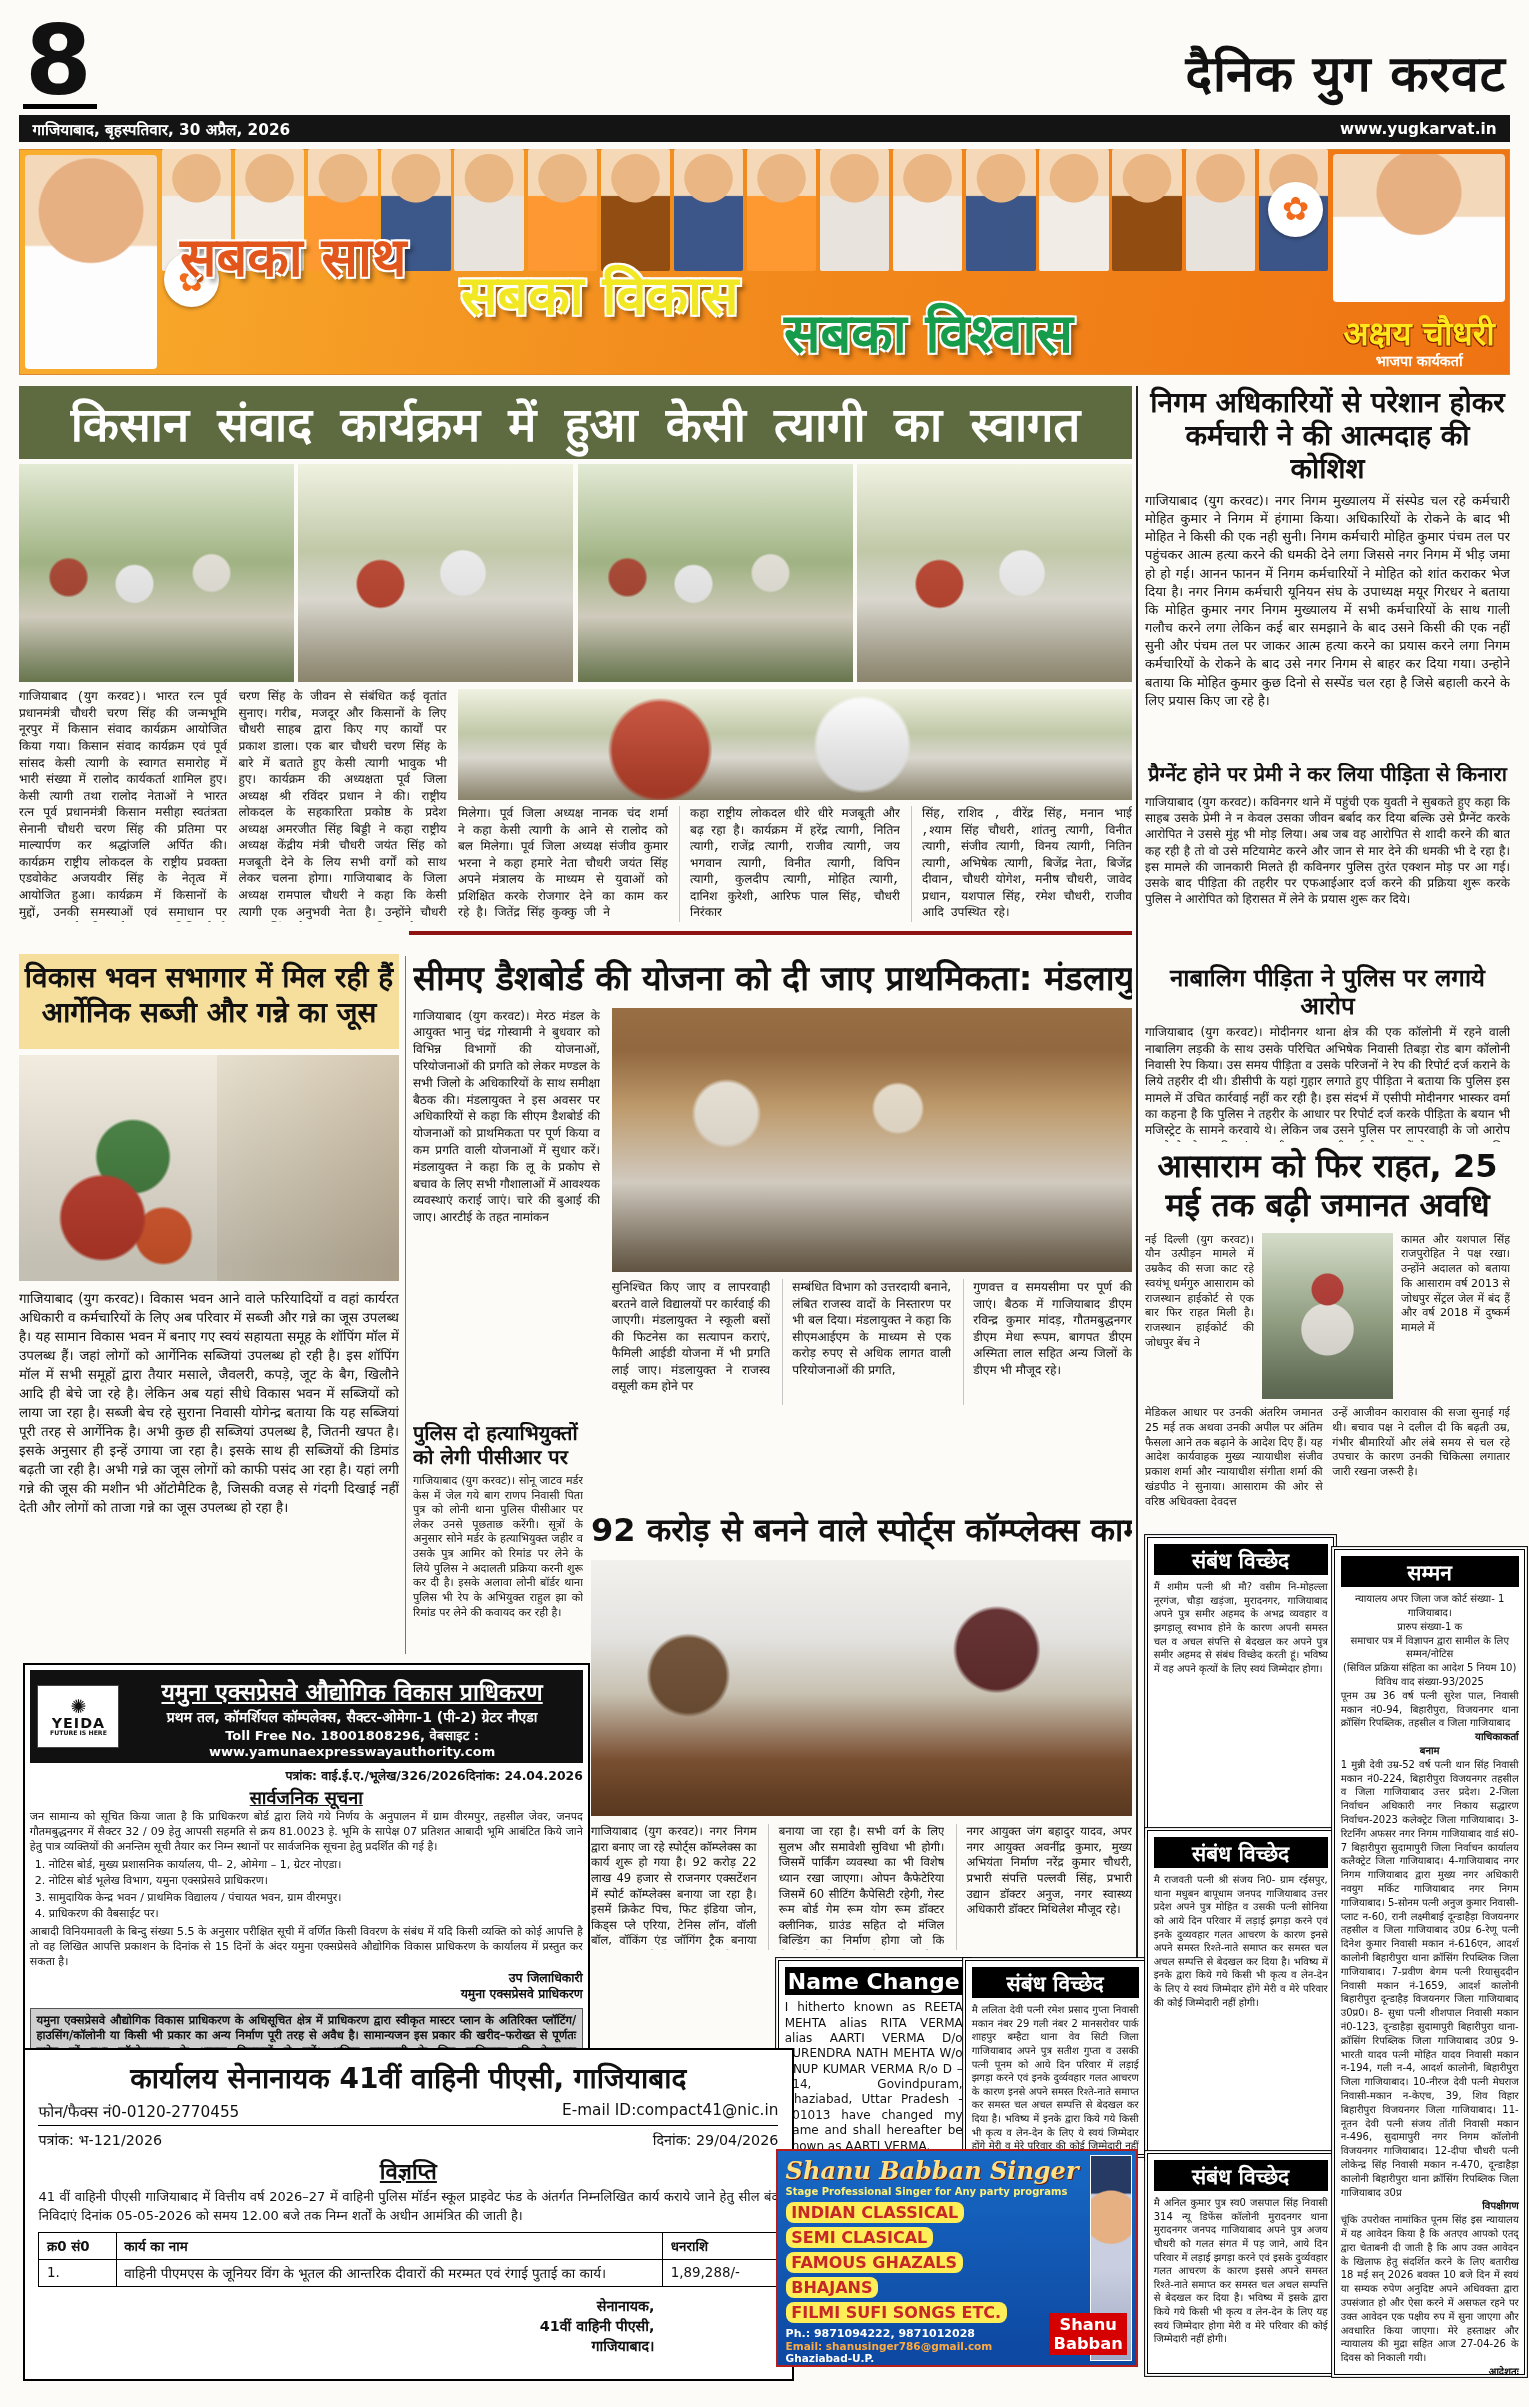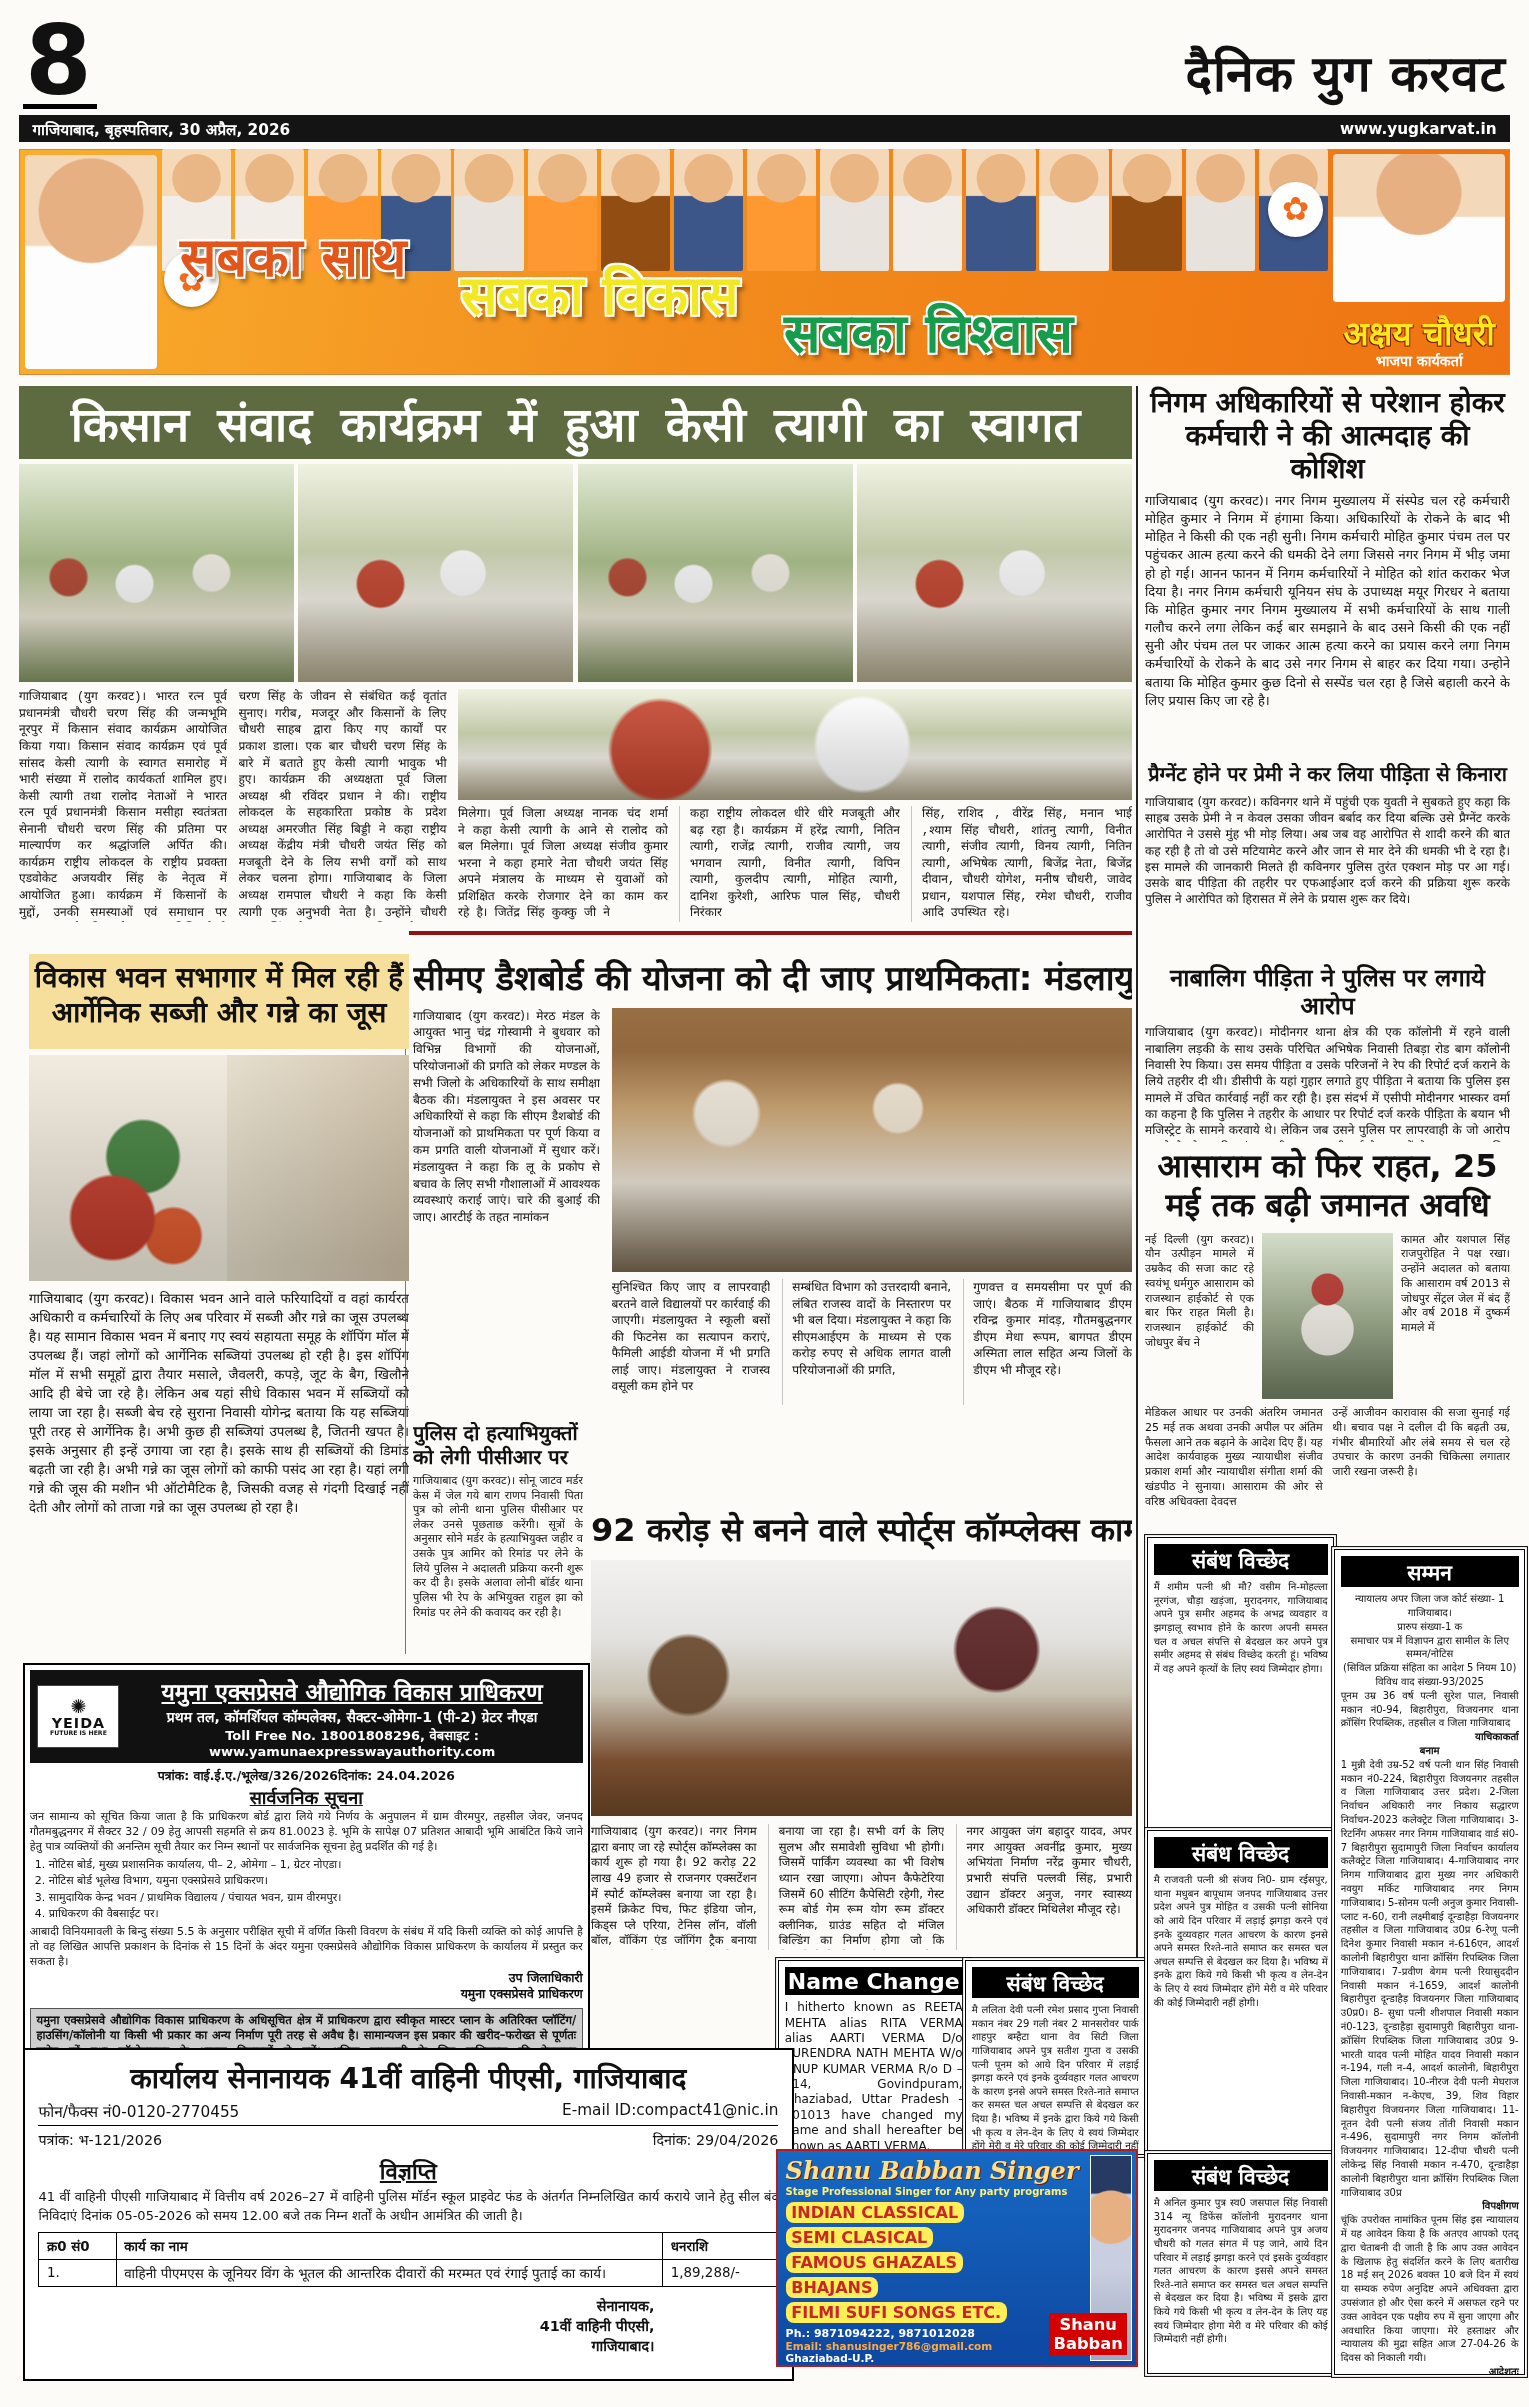--- a/index.html
+++ b/index.html
@@ -96,21 +96,21 @@
   #nabalig .rr-hl{font-size:24px;}
   #nabalig .body{font-size:12px;line-height:1.36;margin-top:3.8px;}
   #asaram{left:1145px;top:1147px;width:365px;height:379px;overflow:hidden;}
   #asaram .rr-hl{font-size:32px;line-height:1.22;}
   .a-row{display:flex;gap:7.6px;margin-top:7.6px;height:166px;font-size:11px;line-height:1.34;}
   .a-row .txt{width:109px;overflow:hidden;}
   .a-photo{flex:1;}
   .a-row2{display:flex;gap:9.6px;margin-top:7.6px;height:136px;font-size:11px;line-height:1.34;overflow:hidden;}
   .a-row2 > div{flex:1;overflow:hidden;}
   
-  #vikas{left:19px;top:954px;width:380px;height:702px;overflow:hidden;margin-left:10px;}
+  #vikas{left:19px;top:954px;width:380px;height:702px;overflow:hidden;}
   .v-hl{background:#f6df9d;min-height:84px;font-size:28px;font-weight:bold;text-align:center;line-height:1.25;padding:5.7px 3.8px;}
   .v-photo{height:226px;margin-top:5.7px;}
   .v-body{font-size:13.4px;line-height:1.42;margin-top:7.6px;}
   
   #cm{left:413px;top:954px;width:719px;height:459px;overflow:hidden;}
   .cm-hl{font-size:34px;font-weight:bold;text-align:center;white-space:nowrap;overflow:hidden;}
   .cm-content{display:flex;gap:11.5px;margin-top:7.6px;}
   .cm-col1{width:187px;font-size:12px;line-height:1.4;height:400px;overflow:hidden;}
   .cm-right{flex:1;}
   .cm-photo{height:264px;}
@@ -146,21 +146,21 @@
   #yeida{left:23px;top:1663px;width:553px;height:373px;border:2.9px double #000;background:#fff;padding:4.8px;overflow:hidden;}
   .y-head{display:flex;background:#111;color:#fff;padding:4.8px 7.6px;gap:9.6px;align-items:center;}
   .y-logo{width:80px;height:61px;background:#fff;color:#111;border:1.9px solid #444;display:flex;flex-direction:column;align-items:center;justify-content:center;line-height:1;flex:none;}
   .y-logo .g{font-size:19px;}
   .y-logo .n{font-weight:bold;font-size:14.3px;letter-spacing:1px;}
   .y-logo .f{font-size:6.2px;font-weight:bold;}
   .y-headtxt{flex:1;text-align:center;}
   .y-org{font-size:23px;font-weight:bold;text-decoration:underline;}
   .y-addr{font-size:14px;font-weight:bold;}
   .y-toll{font-size:13px;font-weight:bold;}
-  .y-meta{display:flex;justify-content:center;font-size:12.4px;font-weight:bold;margin-top:3.8px;}
+  .y-meta{display:flex;justify-content:flex-end;font-size:12.4px;font-weight:bold;margin-top:3.8px;}
   .y-title{text-align:center;font-size:18px;font-weight:bold;text-decoration:underline;margin:1px 0;}
   .y-body{font-size:11px;line-height:1.36;}
   .y-list{margin:1.9px 0 1.9px 19px;padding:0;font-size:11px;line-height:1.5;}
   .y-sig{text-align:right;font-size:12.4px;font-weight:bold;line-height:1.35;}
   .y-warn{background:#cfcfcf;border:1.9px solid #555;font-size:11.5px;font-weight:bold;line-height:1.35;padding:3.8px 5.7px;margin-top:4.8px;}
   
   #pac{left:23px;top:2048px;width:740px;height:314px;border:2.9px solid #000;background:#fff;padding:7.6px 13.4px;overflow:hidden;}
   .pac-title{text-align:center;font-size:28px;font-weight:bold;}
   .pac-row{display:flex;justify-content:space-between;font-size:15.3px;margin-top:5.7px;}
   .pac-row2{display:flex;justify-content:space-between;font-size:14.3px;border-top:1px solid #000;margin-top:3.8px;padding-top:3.8px;}

